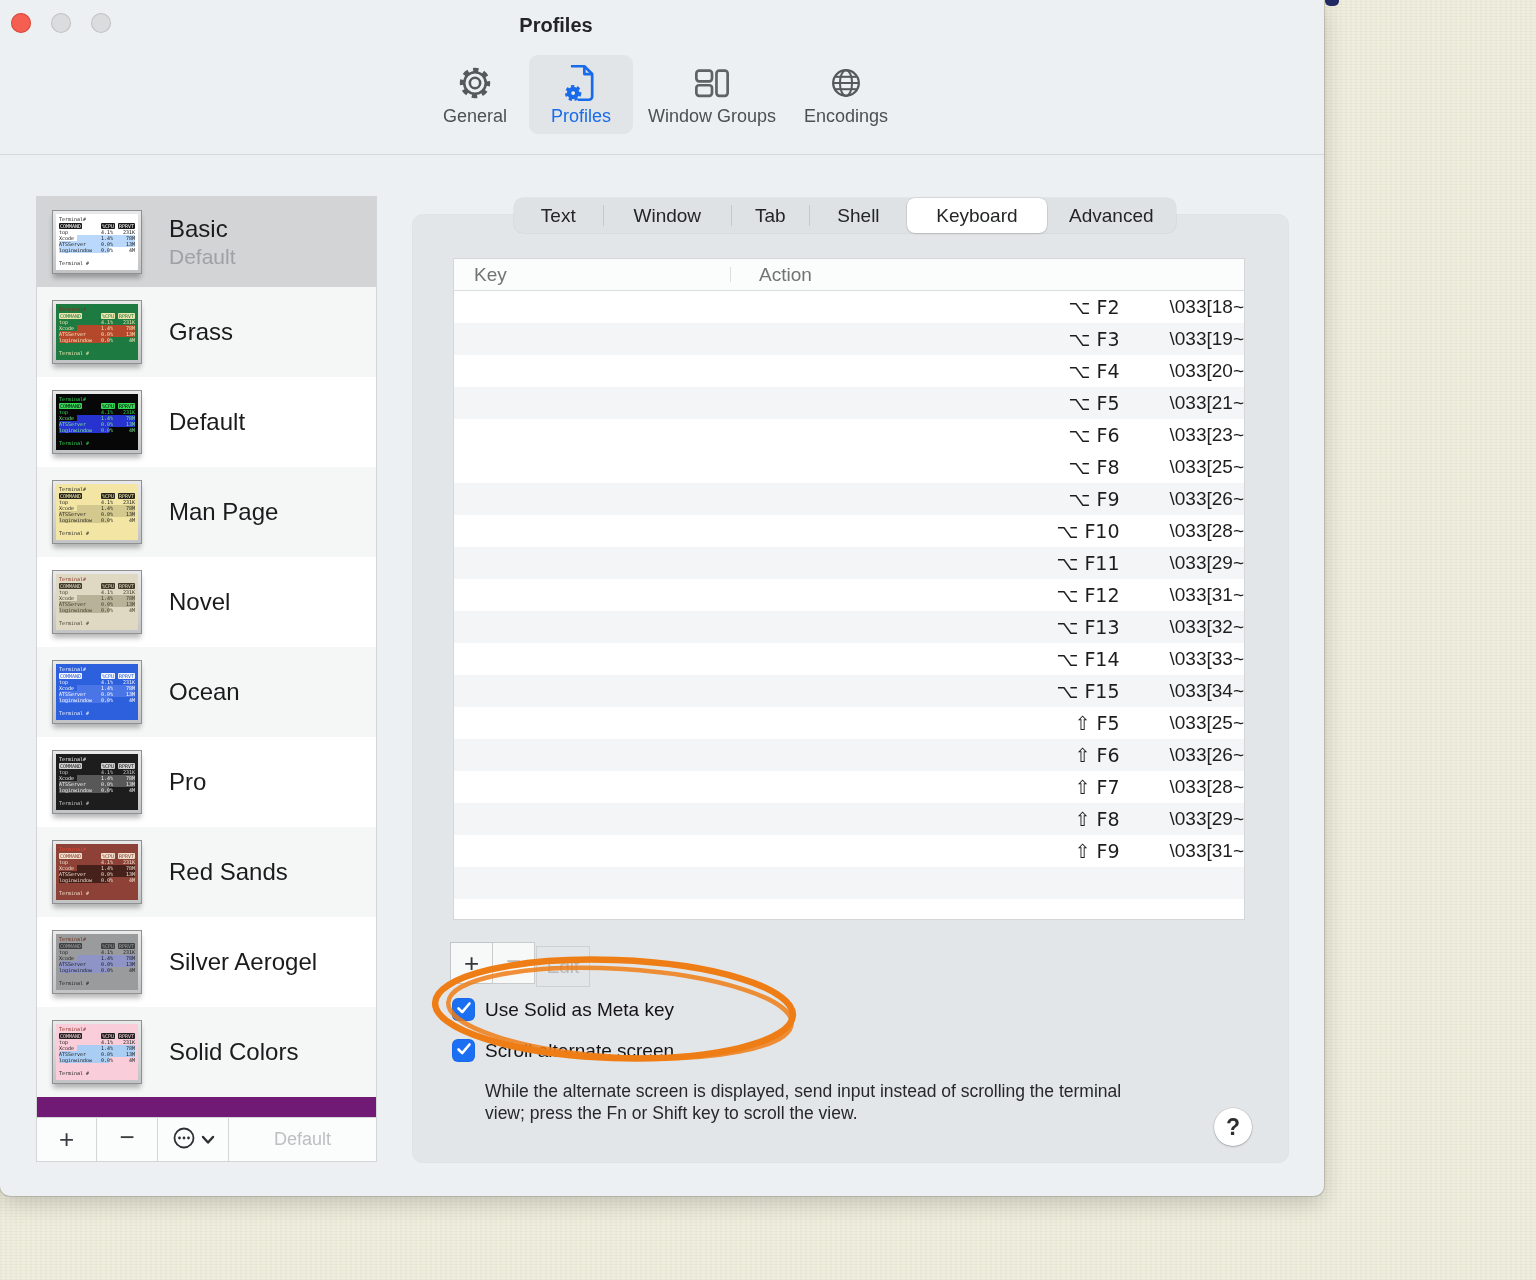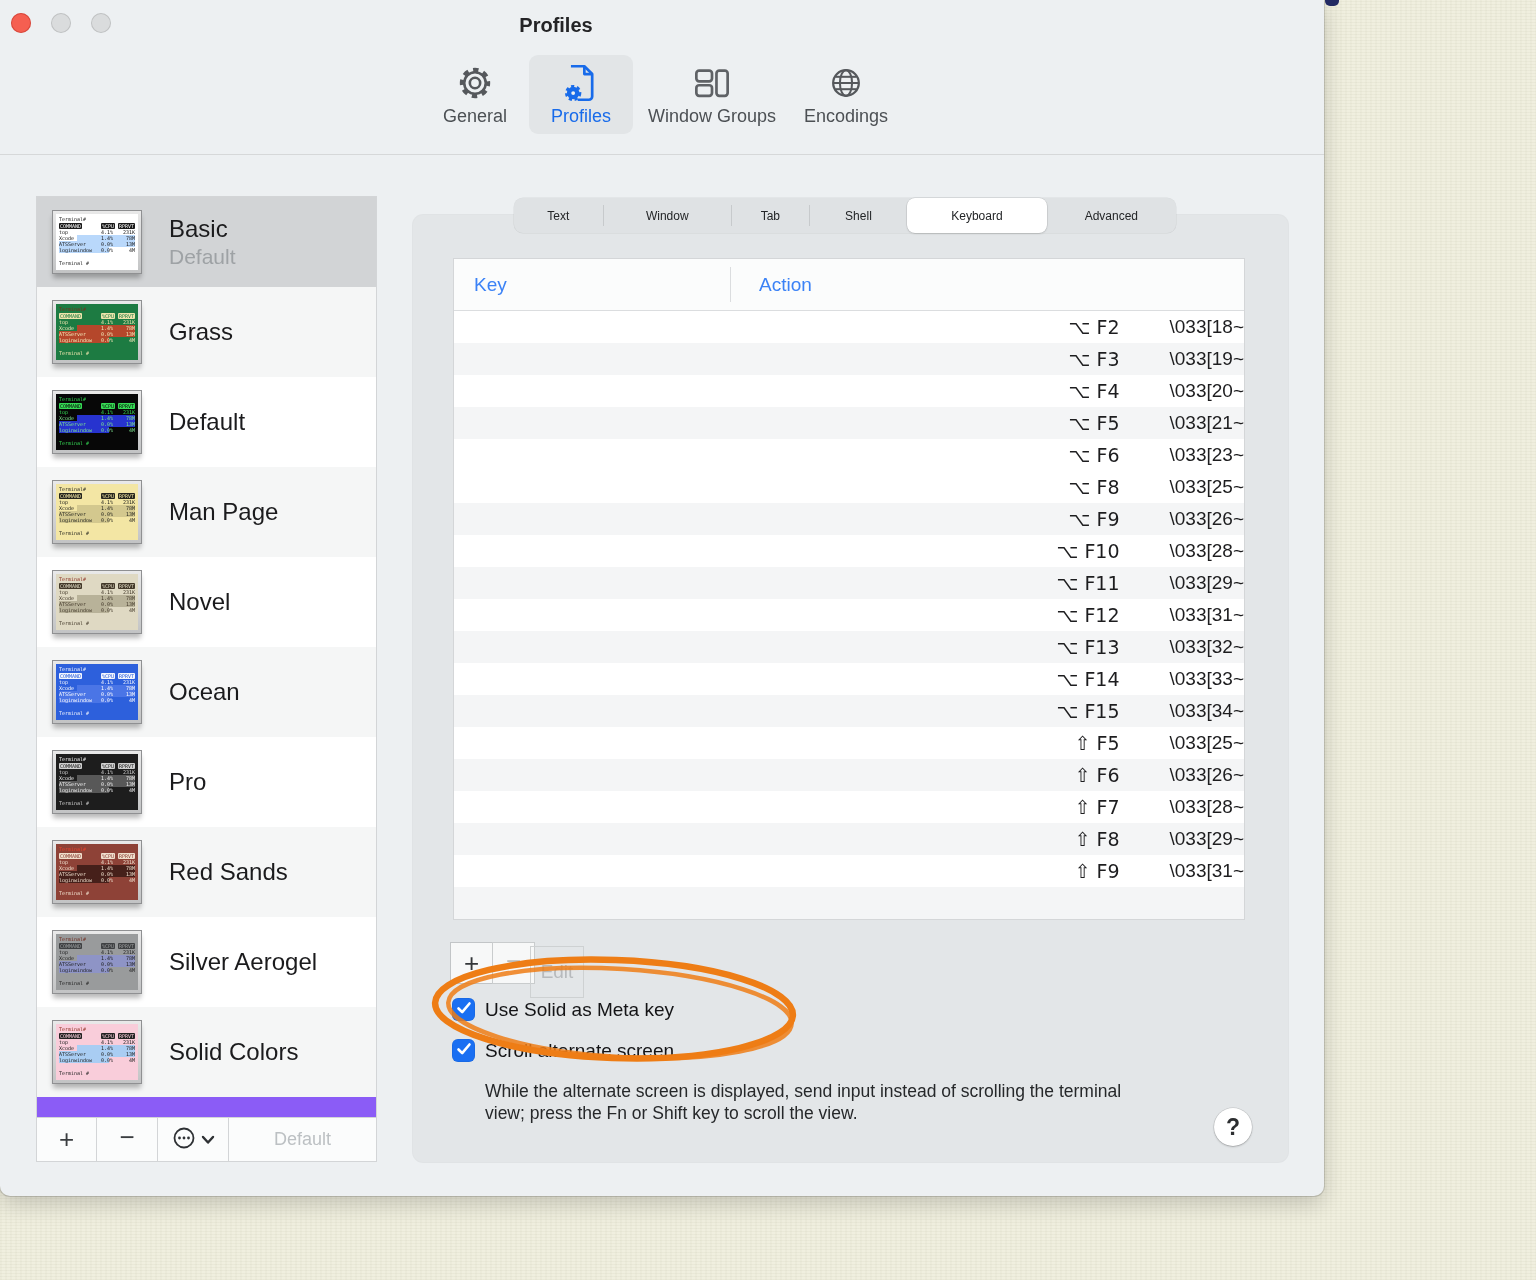--- a/index.html
+++ b/index.html
@@ -34,21 +34,21 @@
     display:flex; justify-content:center; align-items:flex-start; gap:2px; padding-top:7px; }
   .tb-item { display:flex; flex-direction:column; align-items:center; padding:8px 13px 7px; border-radius:9px; min-width:104px; }
   .tb-item .tb-icon { height:40px; display:flex; align-items:center; justify-content:center; }
   .tb-item .tb-label { font-size:18px; color:#4c5054; margin-top:3px; white-space:nowrap; }
   .tb-item.selected { background:#e2e5e7; }
   .tb-item.selected .tb-label { color:#186bea; }
   .tb-icon svg { display:block; }
 
   
   .sidebar { position:absolute; left:36px; top:196px; width:341px; height:966px;
-    background:#8b5cf6; border:1px solid #d3d5d7; }
+    background:#701a75; border:1px solid #d3d5d7; }
   .profile-list { position:absolute; left:0; top:0; right:0; bottom:44px; overflow:hidden; }
   .p-row { height:90px; display:flex; align-items:center; padding-left:15px; background:#fff; }
   .p-row.alt { background:#f5f6f6; }
   .p-row.selected { background:#d2d4d6; }
   .p-name { margin-left:27px; font-size:24px; color:#1b1b1d; }
   .p-sub { font-size:21px; color:#9ea2a5; margin-top:2px; }
   
   .thumb { width:90px; height:64px; flex:0 0 auto; border:1px solid #8f9092; padding:3px;
     background:linear-gradient(#e9e9e9,#c2c3c4); box-shadow:0 5px 5px -1px rgba(0,0,0,0.28); }
   .screen { width:100%; height:100%; font-family:"DejaVu Sans Mono",monospace; font-size:5px; line-height:6px;
@@ -71,45 +71,45 @@
   .sb-remove { width:61px; font-size:26px; font-weight:300; padding-bottom:4px; }
   .sb-menu { width:71px; gap:5px; }
   .sb-default { flex:1; border-right:none; font-size:18px; color:#bcc0c3; }
 
   
   .panel { position:absolute; left:413px; top:215px; width:875px; height:947px;
     background:#e3e6e8; border-radius:10px; box-shadow:0 0 0 1px rgba(0,0,0,0.05); }
   .tabbar { position:absolute; left:514px; top:198px; width:662px; height:35px; z-index:3;
     background:#dfe2e4; border-radius:9px; display:flex; align-items:stretch;
     box-shadow:0 0 0 0.5px rgba(0,0,0,0.08); }
-  .seg { display:flex; align-items:center; justify-content:center; font-size:12px; color:#232527; position:relative; }
+  .seg { display:flex; align-items:center; justify-content:center; font-size:19px; color:#232527; position:relative; }
   .seg.selected { background:#ffffff; border-radius:8px; box-shadow:0 0 0 0.5px rgba(0,0,0,0.12), 0 1px 2px rgba(0,0,0,0.12); }
   .seg-div { width:1px; background:#c7cacc; margin:7px 0; }
 
   
   .key-table { position:absolute; left:40px; top:43px; width:792px; height:662px;
     background:#fff; border:1px solid #d4d6d8; overflow:hidden; }
-  .kt-header { height:52px; background:#fbfcfc; border-bottom:1px solid #dbdddf; position:relative;
-    display:flex; align-items:center; font-size:19px; color:#3b82f6; }
+  .kt-header { height:32px; background:#fbfcfc; border-bottom:1px solid #dbdddf; position:relative;
+    display:flex; align-items:center; font-size:19px; color:#737373; }
   .kt-header .h-key { padding-left:20px; }
   .kt-header .h-div { position:absolute; left:276px; top:8px; bottom:8px; width:1px; background:#dbdddf; }
   .kt-header .h-action { position:absolute; left:305px; }
   .kt-row { height:32px; display:flex; align-items:center; font-size:19px; background:#fff;justify-content:flex-end; }
   .kt-row.alt { background:#f4f5f6; }
   .kt-key { width:277px; text-align:right; padding-right:22px; font-family:"DejaVu Sans",sans-serif; }
   .kt-action { padding-left:28px; }
   .kt-filler { height:32px; background:#f4f5f6; }
 
   
   .ctl-btn { position:absolute; display:flex; align-items:center; justify-content:center; }
   .btn-add-key { left:37px; top:727px; width:43px; height:42px; background:#f7f8f8; border:1px solid #c2c5c7;
     font-size:26px; font-weight:300; color:#333639; }
   .btn-remove-key { left:79px; top:727px; width:43px; height:42px; background:#f7f8f8; border:1px solid #c9cccd;
     font-size:26px; font-weight:300; color:#b9bcbe; padding-bottom:4px; }
-  .btn-edit-key { left:117px; top:731px; width:54px; height:52px; background:transparent; border:1px solid #ced1d2;
+  .btn-edit-key { left:123px; top:731px; width:54px; height:41px; background:transparent; border:1px solid #ced1d2;
     font-size:19px; color:#b7babd; }
 
   .cb-row { position:absolute; left:39px; display:flex; align-items:center; gap:10px; }
   .cb-box { width:23px; height:23px; border-radius:6px; background:#1a6ff2; display:flex; align-items:center; justify-content:center;
     box-shadow:inset 0 0 0 0.5px rgba(0,0,0,0.1); }
   .cb-label { font-size:19px; color:#141416; }
   .help-text { position:absolute; left:72px; top:866px; width:664px; font-size:17.5px; line-height:21.5px; color:#26282a; }
   .help-btn { position:absolute; left:801px; top:893px; width:38px; height:38px; border-radius:50%; background:#fff;
     box-shadow:0 0 0 0.5px rgba(0,0,0,0.15), 0 1px 2px rgba(0,0,0,0.22);
     display:flex; align-items:center; justify-content:center; font-size:23px; font-weight:bold; color:#2c2e30; }

